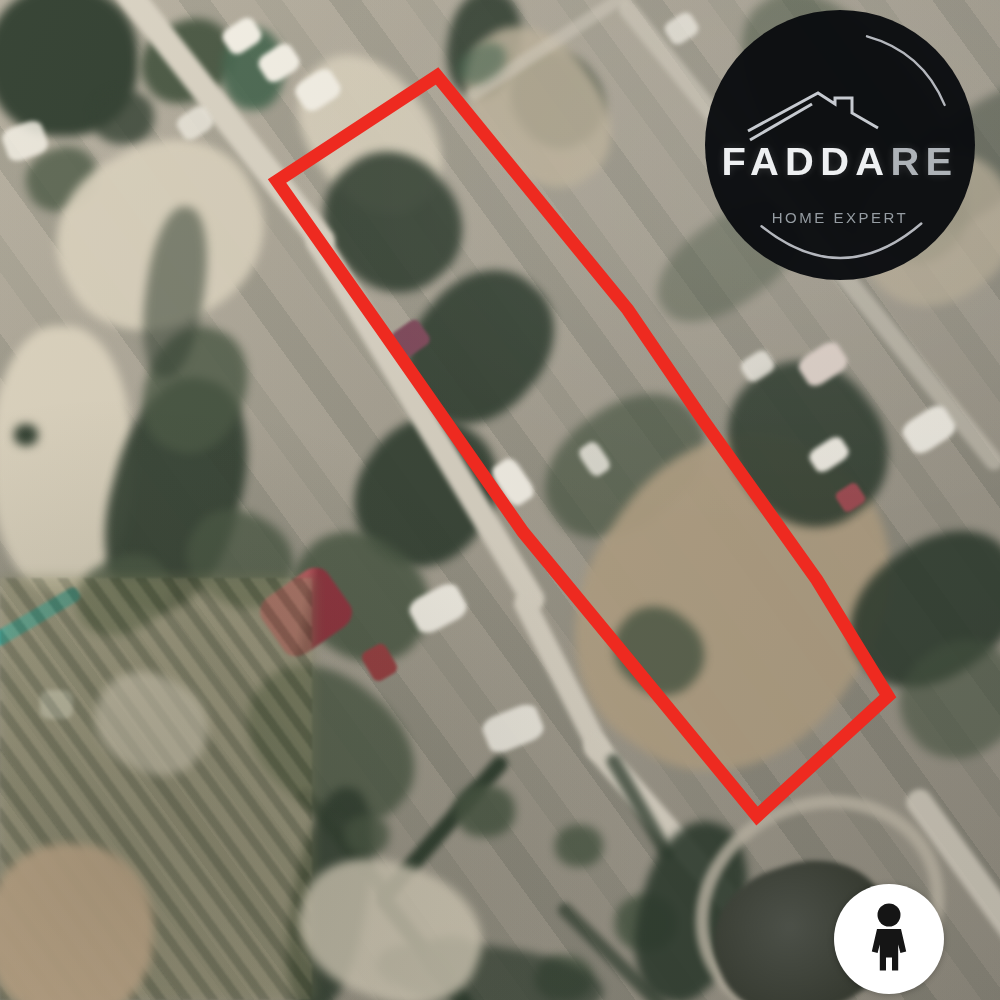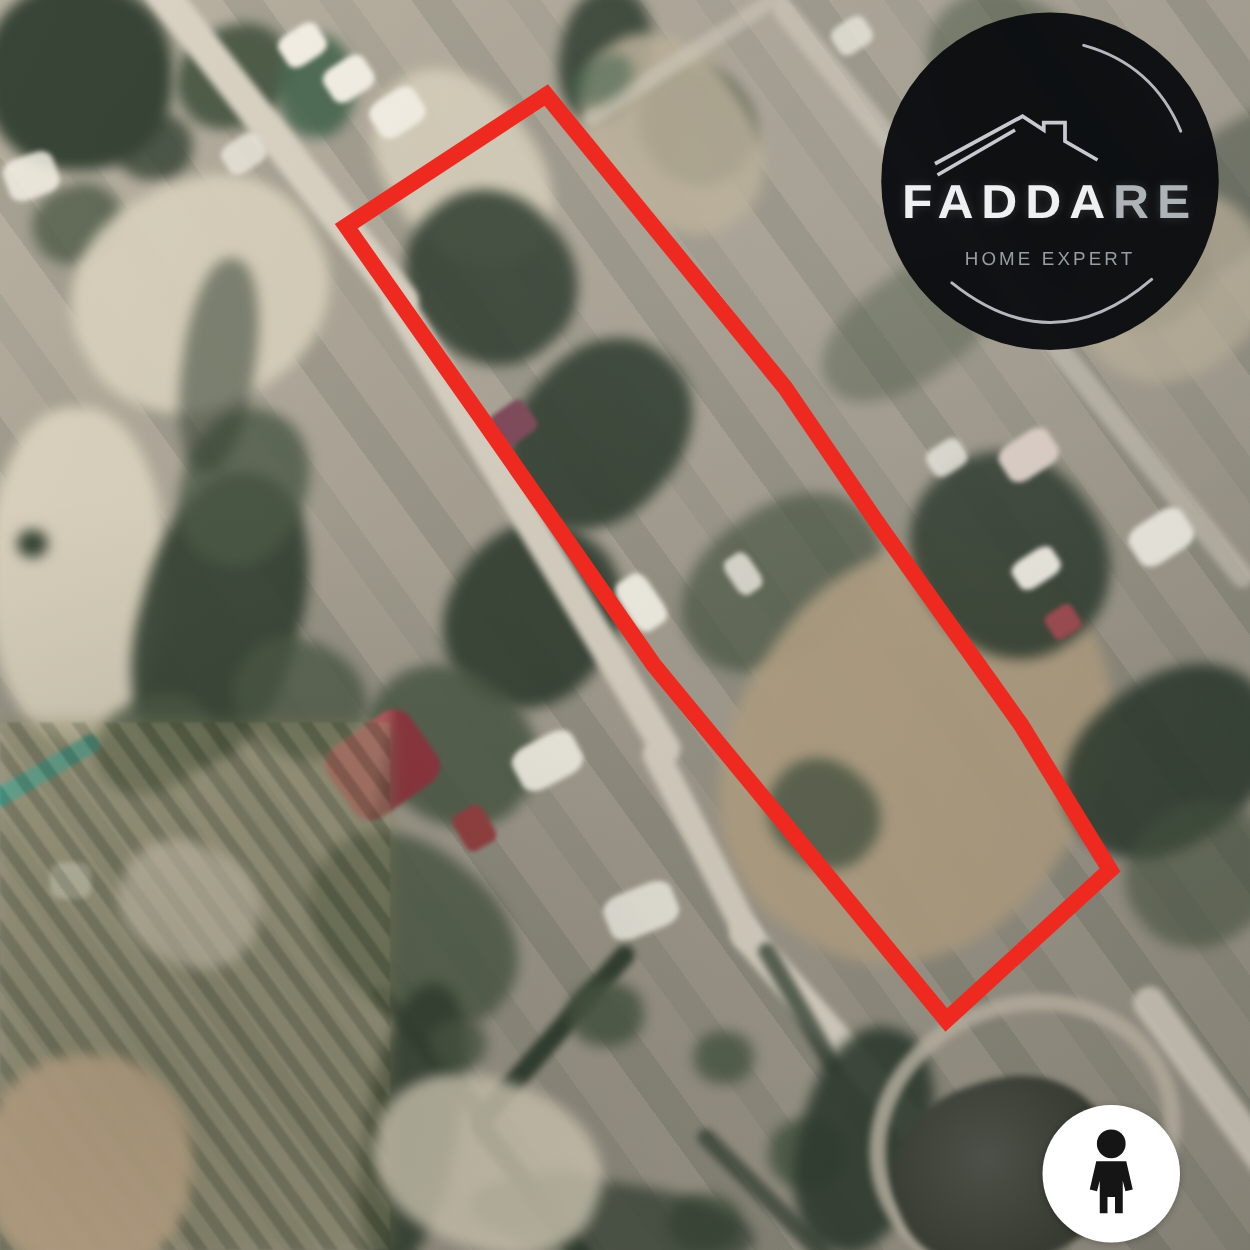--- a/index.html
+++ b/index.html
@@ -42,21 +42,21 @@
   
   .badge{position:absolute;left:705px;top:10px;width:270px;height:270px;z-index:6;}
   .badge .bg{position:absolute;inset:0;border-radius:50%;background:var(--badge-bg,#0a0c10);opacity:.97;}
   .badge svg{position:absolute;left:0;top:0;}
   .brand{position:absolute;left:0;top:131px;width:100%;text-align:center;font-size:38px;font-weight:bold;
          letter-spacing:6px;transform:scaleX(1.05);white-space:nowrap;
          text-shadow:0 0 8px rgba(255,255,255,.14);}
   .brand .p1{color:var(--brand-c1,#eef0f2);}
   .brand .p2{color:var(--brand-c2,#aeb3b8);}
   .tag{position:absolute;left:0;width:100%;text-align:center;color:var(--tag-c,#969da3);}
-  .tag1{top:189px;font-size:15px;letter-spacing:2.5px;}
+  .tag1{top:199px;font-size:15px;letter-spacing:2.5px;}
   .tag2{top:209px;font-size:15px;letter-spacing:3.5px;}
   
   .pegbtn{position:absolute;left:834px;top:884px;width:110px;height:110px;border-radius:50%;
           background:var(--sv-bg,#fff);z-index:6;display:flex;align-items:center;justify-content:center;
           box-shadow:0 1px 6px rgba(0,0,0,.25);cursor:pointer;}
 </style>
 </head>
 <body>
 
 <div class="stage">

